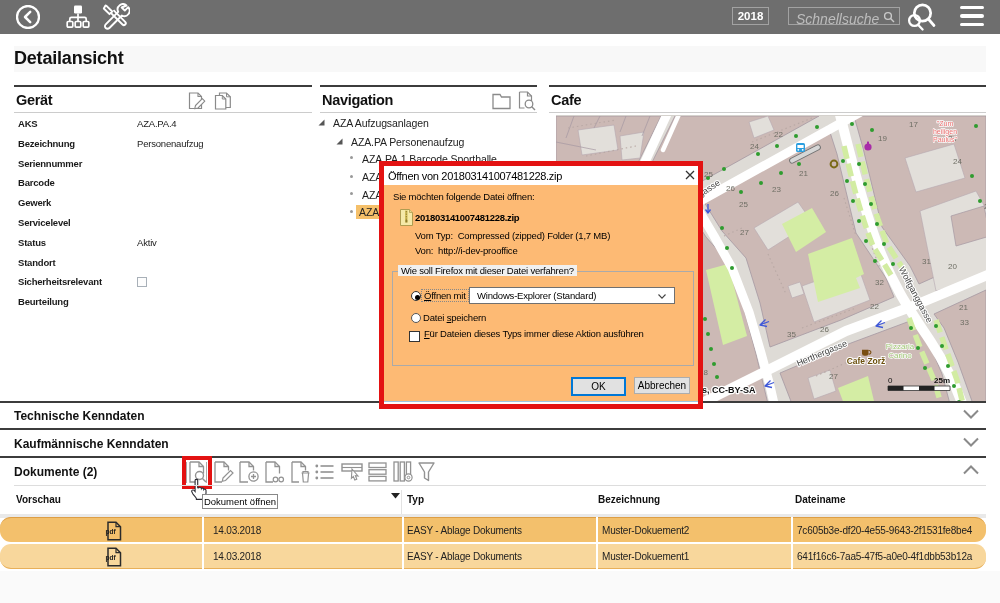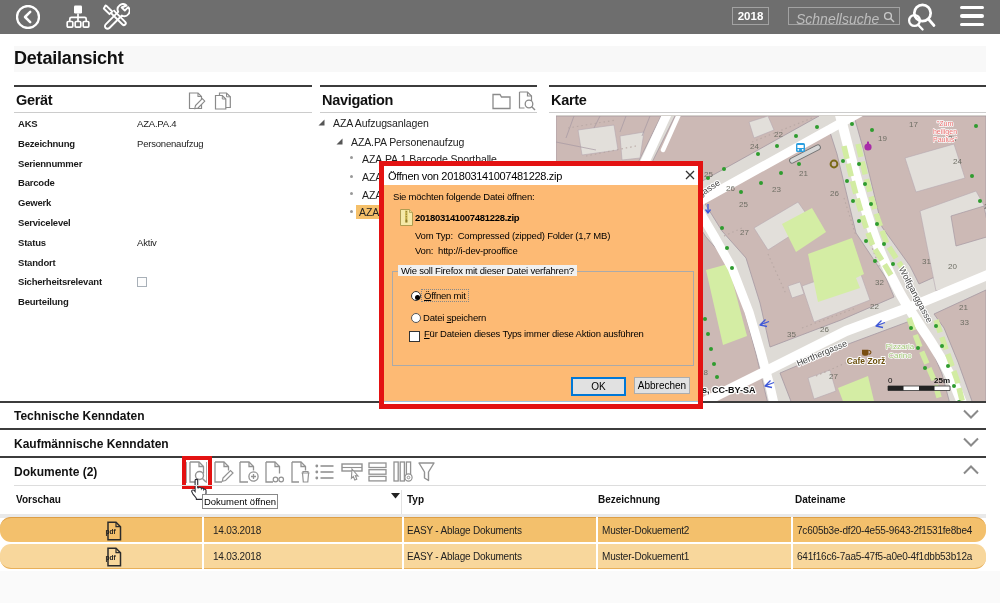--- a/index.html
+++ b/index.html
@@ -83,21 +83,21 @@
 </div>
 
 <div class="abs" style="left:14px; top:46px; width:972px; height:26px; background:#f8f8f8"></div>
 <div id="pagetitle">Detailansicht</div>
 
 <div class="panel-line" style="left:14px; width:298px"></div>
 <div class="panel-line" style="left:320px; width:217px"></div>
 <div class="panel-line" style="left:549px; width:437px"></div>
 <div class="panel-title" style="left:16px">Gerät</div>
 <div class="panel-title" style="left:322px">Navigation</div>
-<div class="panel-title" style="left:551px">Karte</div>
+<div class="panel-title" style="left:551px">Cafe</div>
 <div class="panel-subline" style="left:14px; width:298px"></div>
 <div class="panel-subline" style="left:320px; width:217px"></div>
 <div class="panel-subline" style="left:549px; width:437px"></div>
 
 <svg class="abs" style="left:188px; top:92px" width="20" height="18" viewBox="0 0 20 18">
   <path d="M1.5 1 h8.5 l3.5 3.5 v12 h-12 Z" fill="none" stroke="#8a8a8a" stroke-width="1.2"></path>
   <path d="M10 1 v3.5 h3.5" fill="none" stroke="#8a8a8a" stroke-width="1.1"></path>
   <path d="M7.5 13.5 l6.8 -6.8 l2.5 2.5 l-6.8 6.8 l-3.3 0.8 Z" fill="#fff" stroke="#8a8a8a" stroke-width="1.1" stroke-linejoin="round"></path>
 </svg>
 <svg class="abs" style="left:214px; top:92px" width="19" height="18" viewBox="0 0 19 18">
@@ -504,20 +504,26 @@
     <div class="dtext" style="left:31px; top:27px; font-weight:bold; letter-spacing:-0.3px">201803141007481228.zip</div>
     <div class="dtext" style="left:31px; top:45px">Vom Typ:&nbsp; Compressed (zipped) Folder (1,7 MB)</div>
     <div class="dtext" style="left:31px; top:60px">Von:&nbsp; http://i-dev-prooffice</div>
     <div class="abs" style="left:8px; top:86px; width:302px; height:95px; border:1px solid #aaa">
       <div class="dtext" style="left:5px; top:-7px; background:#f0f0f0; padding:0 3px">Wie soll Firefox mit dieser Datei verfahren?</div>
 
       <div class="abs" style="left:18px; top:19px; width:10px; height:10px; border:1px solid #333; border-radius:50%; background:#fff"></div>
       <div class="abs" style="left:21.5px; top:22.5px; width:5px; height:5px; border-radius:50%; background:#000"></div>
       <div class="dtext" style="left:28px; top:17px; border:1px dotted #888; padding:0 2px"><u>Ö</u>ffnen mit</div>
 
+      <div class="abs" style="left:76px; top:15px; width:206px; height:17px; border:1px solid #707070; background:#fff">
+        <div class="dtext" style="left:7px; top:2px">Windows-Explorer (Standard)</div>
+        <svg class="abs" style="right:8px; top:6px" width="8" height="5" viewBox="0 0 8 5">
+            <path d="M0.5 0.5 L4 4.2 L7.5 0.5" fill="none" stroke="#444" stroke-width="1.1"></path>
+          </svg>
+      </div>
 
       <div class="abs" style="left:18px; top:41px; width:10px; height:10px; border:1px solid #555; border-radius:50%; background:#fff"></div>
       <div class="dtext" style="left:30px; top:40px">Datei <u>s</u>peichern</div>
 
       <div class="abs" style="left:16px; top:59px; width:11px; height:11px; border:1px solid #333; background:#fff"></div>
       <div class="dtext" style="left:31px; top:56px"><u>F</u>ür Dateien dieses Typs immer diese Aktion ausführen</div>
     </div>
 
     <div class="abs" style="left:187px; top:192px; width:55px; height:19px; border:2px solid #0078d7; background:#e1e1e1; font-size:10px; text-align:center; line-height:15px">OK</div>
     <div class="abs" style="left:250px; top:192px; width:56px; height:17px; border:1px solid #adadad; background:#e1e1e1; font-size:10px; text-align:center; line-height:15px">Abbrechen</div>

